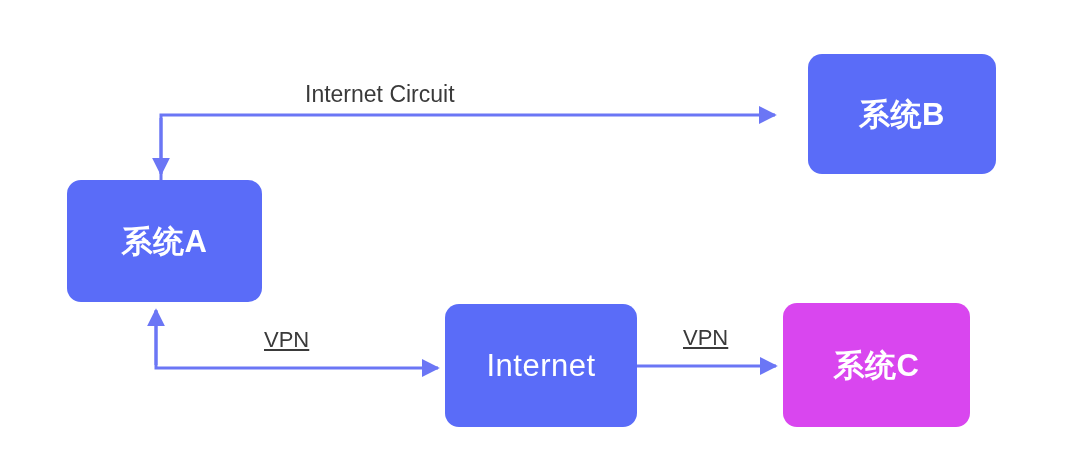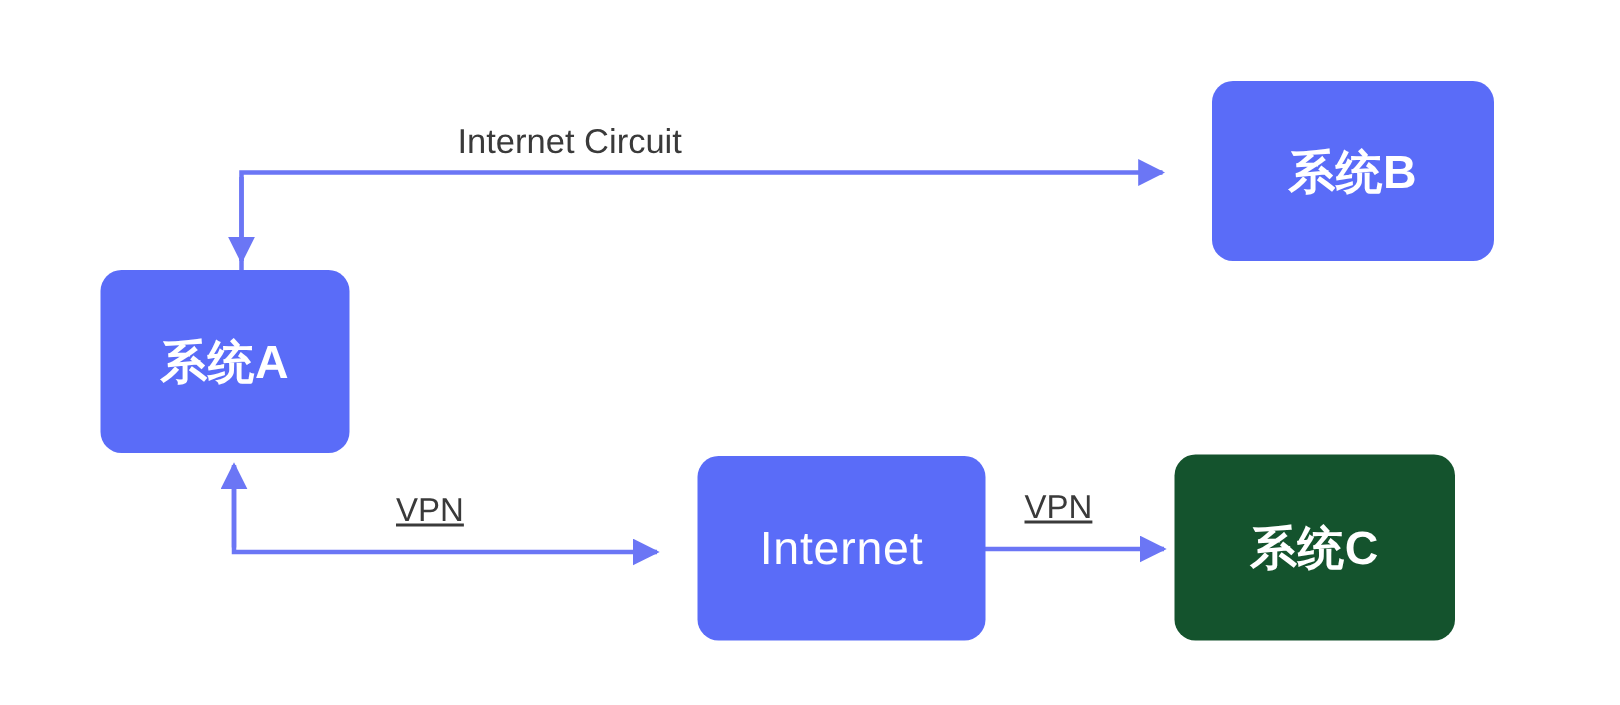--- a/index.html
+++ b/index.html
@@ -88,33 +88,33 @@
 
     <path d="M 161 118 L 161 174" fill="none" stroke="#6b76f5" stroke-width="3" stroke-linecap="butt" marker-end="url(#arrow-down)"></path>
 
     <path d="M 156 311 L 156 368 L 438 368" fill="none" stroke="#6b76f5" stroke-width="3" stroke-linecap="butt" stroke-linejoin="miter" marker-end="url(#arrow-right)"></path>
 
     <path d="M 156 365 L 156 310" fill="none" stroke="#6b76f5" stroke-width="3" stroke-linecap="butt" marker-end="url(#arrow-up)"></path>
 
     <path d="M 637 366 L 776 366" fill="none" stroke="#6b76f5" stroke-width="3" stroke-linecap="butt" marker-end="url(#arrow-right)"></path>
   </svg>
 
-  <div class="node-box" style="left:67px; top:180px; width:166px; height:122px; background:#5a6cf8;">
+  <div class="node-box" style="left:67px; top:180px; width:195px; height:122px; background:#5a6cf8;">
     <span class="node-label cjk">系统A</span>
   </div>
 
   <div class="node-box" style="left:772px; top:54px; width:188px; height:120px; background:#5a6cf8;margin-left:36px;">
     <span class="node-label cjk">系统B</span>
   </div>
 
-  <div class="node-box" style="left:445px; top:304px; width:192px; height:123px; background:#5a6cf8;margin-left:20px;">
+  <div class="node-box" style="left:445px; top:304px; width:192px; height:123px; background:#5a6cf8;">
     <span class="node-label latin">Internet</span>
   </div>
 
-  <div class="node-box" style="left:783px; top:303px; width:187px; height:124px; background:#14532d;">
+  <div class="node-box" style="left:783px; top:303px; width:187px; height:124px; background:#d946ef;">
     <span class="node-label cjk">系统C</span>
   </div>
 
   <div class="edge-label primary" style="left:305px; top:83px;">Internet Circuit</div>
 
   <div class="edge-label secondary" style="left:264px; top:329px;">VPN</div>
 
   <div class="edge-label secondary" style="left:683px; top:327px;">VPN</div>
 
 </div>

